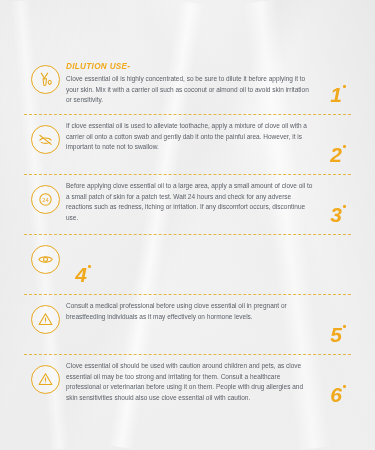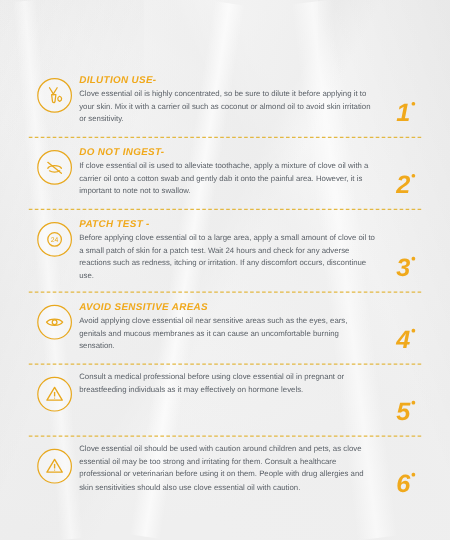--- a/index.html
+++ b/index.html
@@ -157,58 +157,52 @@
       <div class="icon-cell">
         <div class="icon-circle">
           <svg width="17" height="17" viewBox="0 0 24 24" fill="none" stroke="#e8a81e" stroke-width="1.5" stroke-linecap="round" stroke-linejoin="round">
             <path d="M4 13 c3 -4 13 -4 16 0"></path>
             <path d="M6 16 c3 2 9 2 12 0"></path>
             <path d="M4 6 L20 19"></path>
           </svg>
         </div>
       </div>
       <div class="txt-cell">
-        <div class="title">DO NOT INGEST-</div>
         <div class="body">If clove essential oil is used to alleviate toothache, apply a mixture of clove oil with a carrier oil onto a cotton swab and gently dab it onto the painful area. However, it is important to note not to swallow.</div>
       </div>
       <div class="num-cell">
         <span class="num"><span>2</span><span class="dot"></span></span>
       </div>
     </div>
 
     <div class="row">
       <div class="icon-cell">
         <div class="icon-circle">
           <svg width="17" height="17" viewBox="0 0 24 24" fill="none" stroke="#e8a81e" stroke-width="1.5" stroke-linecap="round" stroke-linejoin="round">
             <circle cx="12" cy="12" r="8"></circle>
             <text x="12" y="15" font-size="8" fill="#e8a81e" stroke="none" text-anchor="middle" font-family="Liberation Sans, sans-serif">24</text>
           </svg>
         </div>
       </div>
       <div class="txt-cell">
-        <div class="title">PATCH TEST -</div>
         <div class="body">Before applying clove essential oil to a large area, apply a small amount of clove oil to a small patch of skin for a patch test. Wait 24 hours and check for any adverse reactions such as redness, itching or irritation. If any discomfort occurs, discontinue use.</div>
       </div>
       <div class="num-cell">
         <span class="num"><span>3</span><span class="dot"></span></span>
       </div>
     </div>
 
     <div class="row">
       <div class="icon-cell">
         <div class="icon-circle">
           <svg width="17" height="17" viewBox="0 0 24 24" fill="none" stroke="#e8a81e" stroke-width="1.5" stroke-linecap="round" stroke-linejoin="round">
             <path d="M2.5 12 c3.5 -5 15.5 -5 19 0 c-3.5 5 -15.5 5 -19 0 z"></path>
             <circle cx="12" cy="12" r="2.8"></circle>
           </svg>
         </div>
-      </div>
-      <div class="txt-cell">
-        <div class="title">AVOID SENSITIVE AREAS</div>
-        <div class="body">Avoid applying clove essential oil near sensitive areas such as the eyes, ears, genitals and mucous membranes as it can cause an uncomfortable burning sensation.</div>
       </div>
       <div class="num-cell">
         <span class="num"><span>4</span><span class="dot"></span></span>
       </div>
     </div>
 
     <div class="row">
       <div class="icon-cell">
         <div class="icon-circle">
           <svg width="17" height="17" viewBox="0 0 24 24" fill="none" stroke="#e8a81e" stroke-width="1.6" stroke-linecap="round" stroke-linejoin="round">

